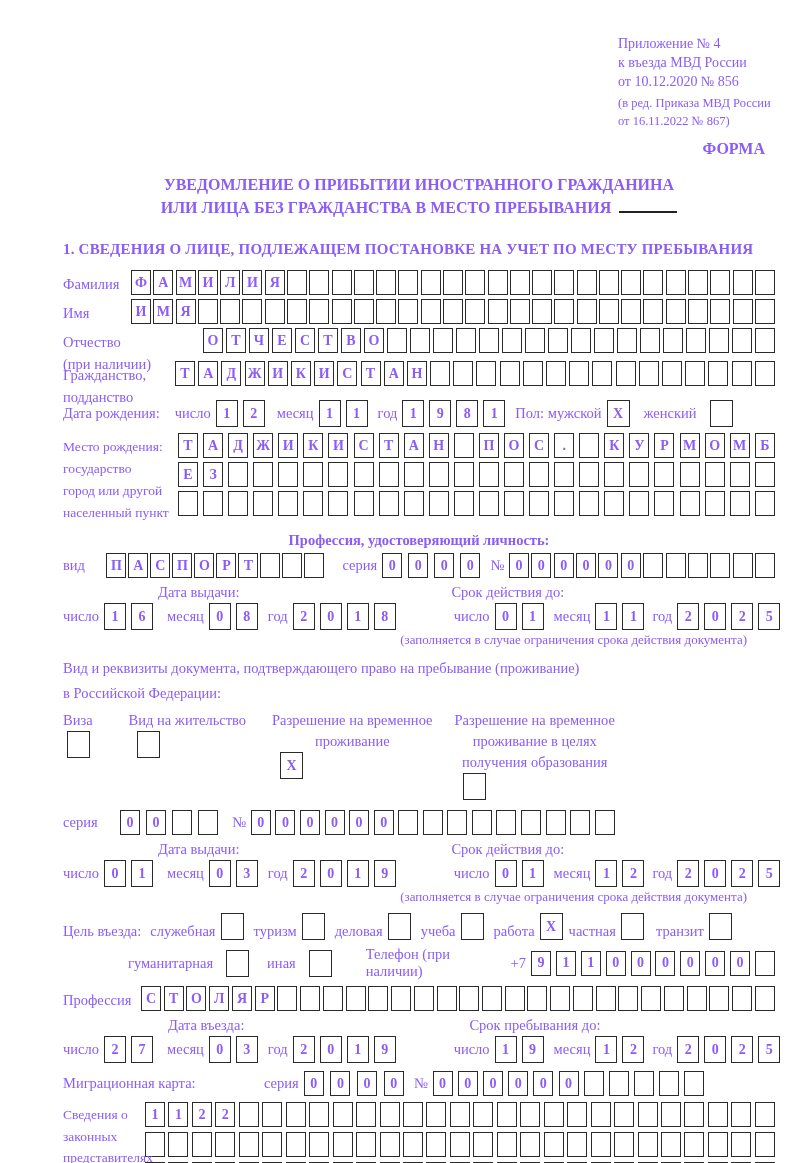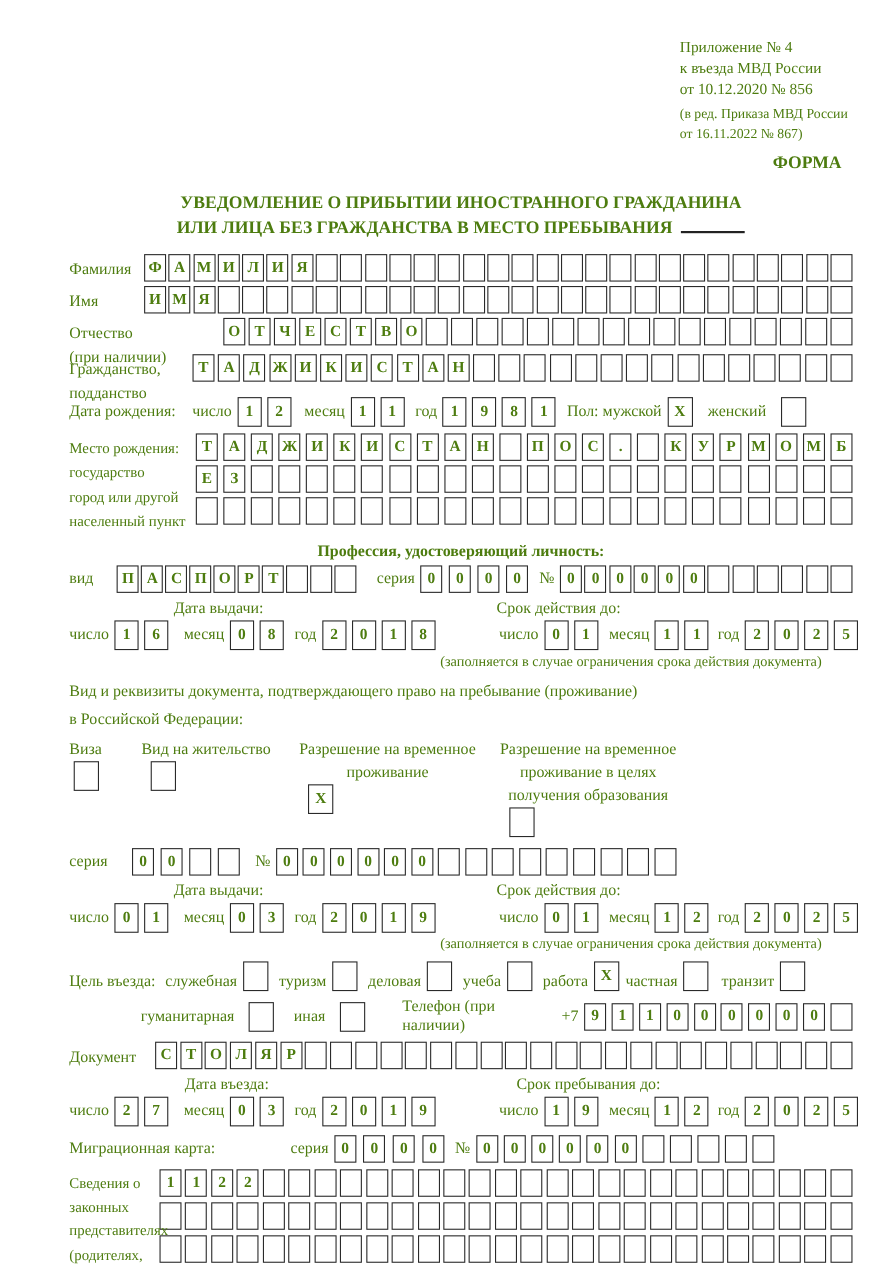--- a/index.html
+++ b/index.html
@@ -1,19 +1,19 @@
 <!DOCTYPE html>
 <html><head>
 <meta charset="utf-8">
 <style>
   * { margin:0; padding:0; box-sizing:border-box; }
   html,body { background:#888; }
   .page {
     width:800px; height:1163px; margin:0 auto; background:#ffffff;
-    font-family:"Liberation Serif","DejaVu Serif",serif; color:#4d7c0f;
+    font-family:"Liberation Serif","DejaVu Serif",serif; color:#8b5cf6;
     padding:34px 25px 0 63px; position:relative; overflow:hidden;
   }
   
   .appendix { margin-left:555px; font-size:14px; line-height:19px; white-space:nowrap; }
   .appendix .small { font-size:12.5px; line-height:18px; padding-top:3px; display:block; }
   .appendix .small2 { font-size:12.5px; line-height:18px; display:block; }
   .forma { text-align:right; font-weight:bold; font-size:16px; margin:10px 10px 0 0; }
   .title { text-align:center; font-weight:bold; font-size:16px; margin-top:15px; line-height:23px; }
   .blank-line { display:inline-block; width:58px; border-bottom:2px solid #222; height:14px; margin-left:8px; }
   .sec-heading { font-weight:bold; font-size:15px; margin-top:22px; letter-spacing:.2px; }
@@ -62,20 +62,21 @@
     <span class="small2">от 16.11.2022 № 867)</span>
   </div>
 
   <div class="forma">ФОРМА</div>
 
   <div class="title">
     <div>УВЕДОМЛЕНИЕ О ПРИБЫТИИ ИНОСТРАННОГО ГРАЖДАНИНА</div>
     <div><span>ИЛИ ЛИЦА БЕЗ ГРАЖДАНСТВА В МЕСТО ПРЕБЫВАНИЯ</span><span class="blank-line"></span></div>
   </div>
 
+  <div class="sec-heading">1. СВЕДЕНИЯ О ЛИЦЕ, ПОДЛЕЖАЩЕМ ПОСТАНОВКЕ НА УЧЕТ ПО МЕСТУ ПРЕБЫВАНИЯ</div>
 
   <div class="frow" style="margin-top:12px;">
     <div class="flabel" style="width:68px;">Фамилия</div>
     <div class="cells">
         <span class="cell">Ф</span>
         <span class="cell">А</span>
         <span class="cell">М</span>
         <span class="cell">И</span>
         <span class="cell">Л</span>
         <span class="cell">И</span>
@@ -547,21 +548,21 @@
         <span class="cell">0</span>
         <span class="cell">0</span>
         <span class="cell">0</span>
         <span class="cell">0</span>
         <span class="cell">0</span>
         <span class="cell"></span>
       </span>
   </div>
 
   <div class="frow" style="margin-top:6px;">
-    <div class="flabel" style="width:78px;">Документ</div>
+    <div class="flabel" style="width:78px;">Профессия</div>
     <div class="cells">
         <span class="cell">С</span>
         <span class="cell">Т</span>
         <span class="cell">О</span>
         <span class="cell">Л</span>
         <span class="cell">Я</span>
         <span class="cell">Р</span>
         <span class="cell"></span>
         <span class="cell"></span>
         <span class="cell"></span>

